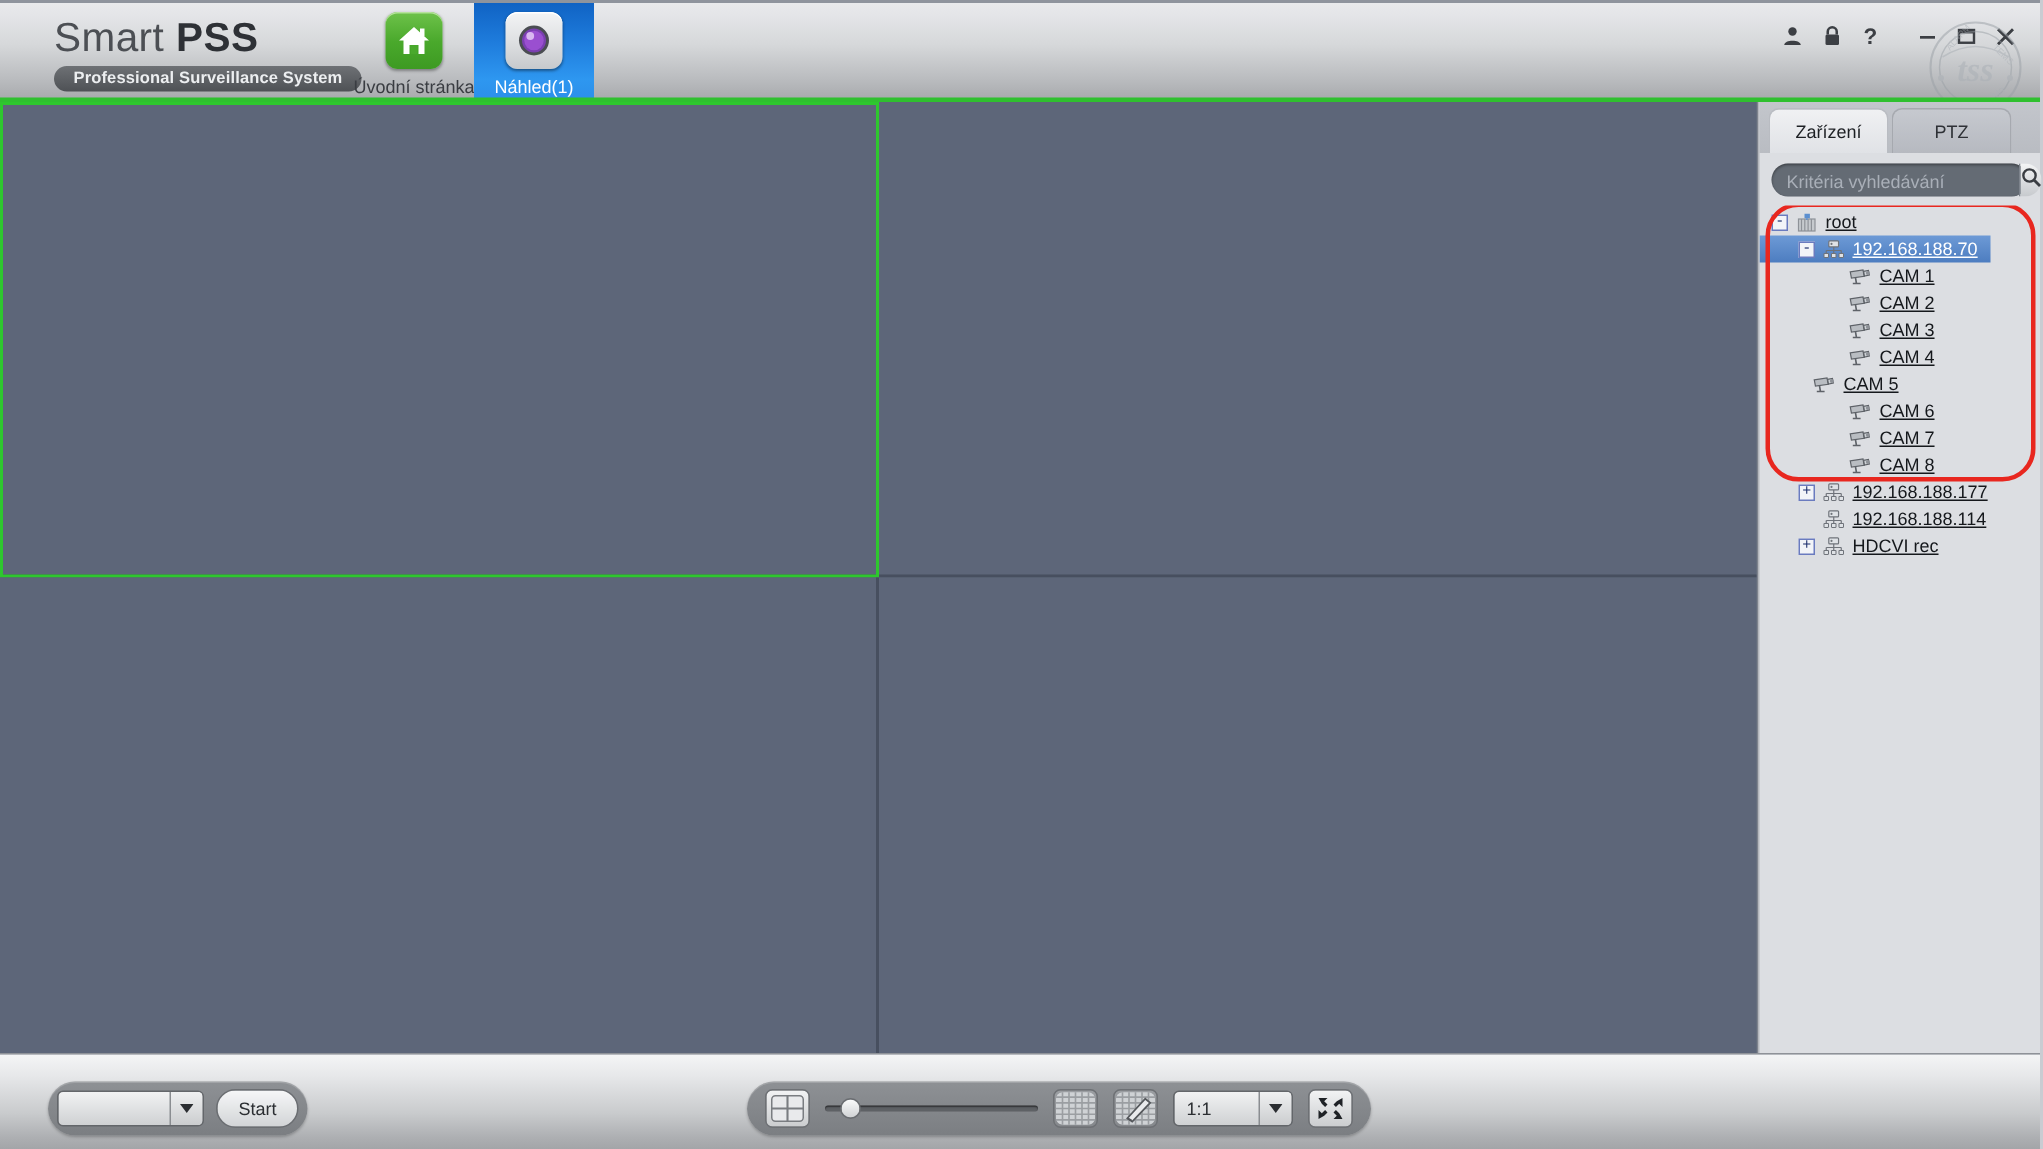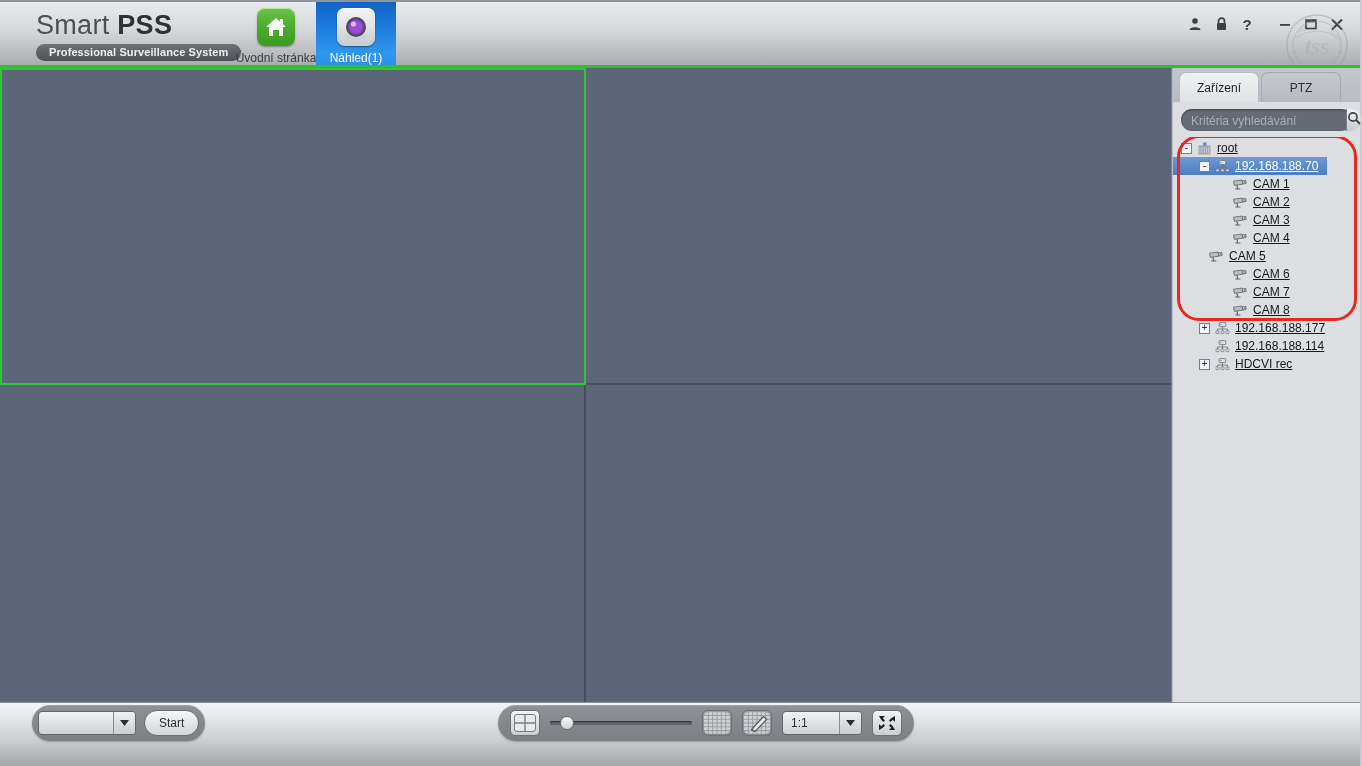--- a/index.html
+++ b/index.html
@@ -154,21 +154,21 @@
   }
 
   
   .bottom-bar {
     flex: 0 0 64px; height: 64px; position: relative;
     background: linear-gradient(to bottom,#f4f5f6 0%,#e7e8ea 22%,#c9cbcd 62%,#adafb2 88%,#a3a5a8 100%);
     border-top: 1px solid #8e9298;
   }
 
   .pill {
-    position: absolute; top: 2px;
+    position: absolute; top: 18px;
     background: linear-gradient(to bottom,#8e9195,#7b7e82);
     border-radius: 18px; height: 36px;
     display: flex; align-items: center;
     box-shadow: 0 1px 2px rgba(0,0,0,.25), inset 0 1px 0 rgba(255,255,255,.18);
   }
   #pill-left { left: 32px; padding: 0 6px; gap: 0px; }
   #pill-center { left: 498px; padding: 0 12px; gap: 10px; }
 
   .combo {
     height: 24px; display: flex; align-items: center;

